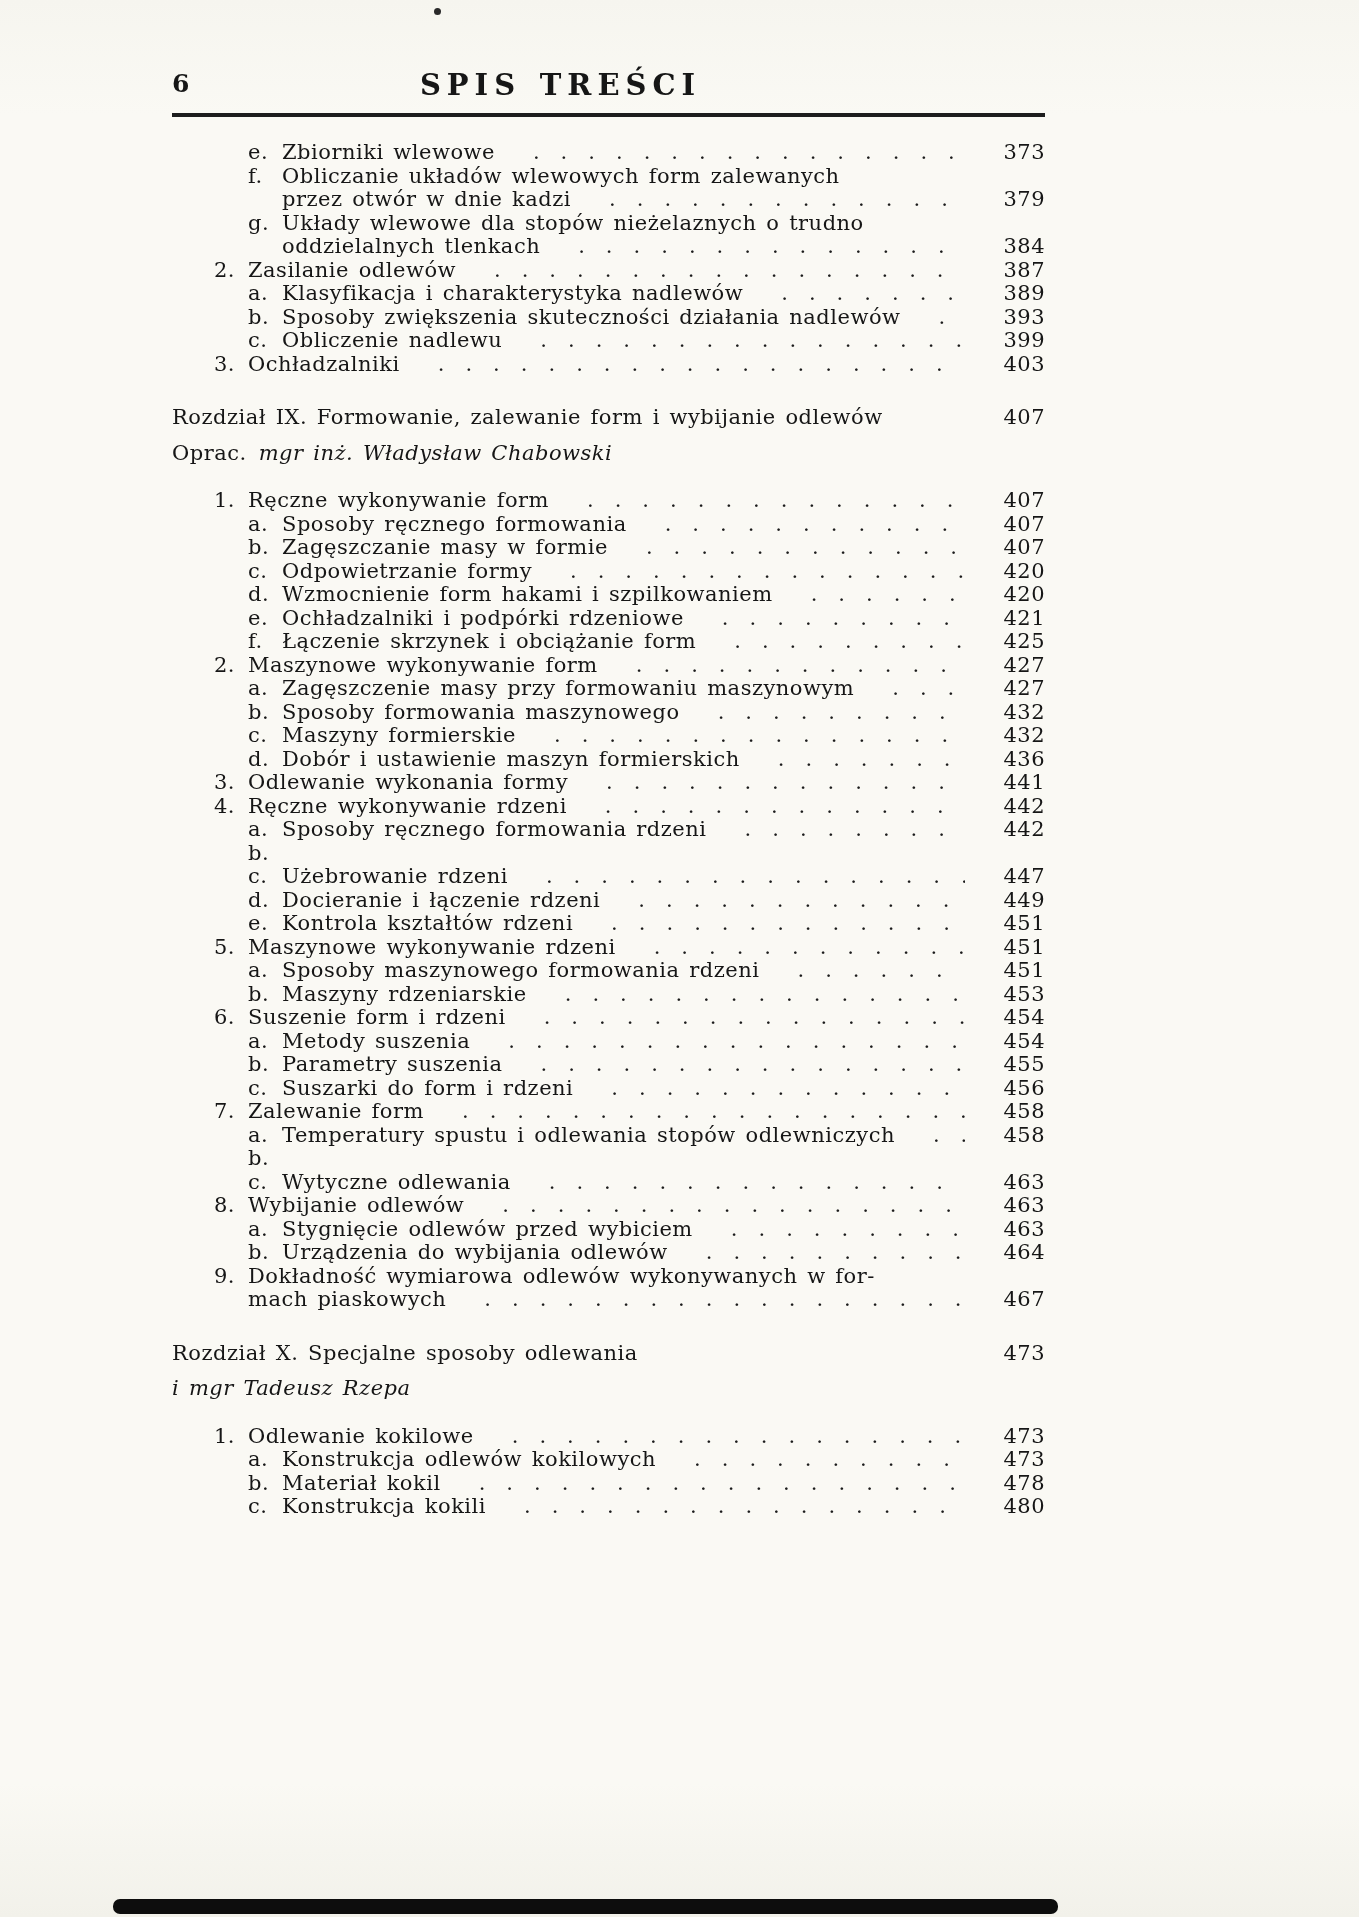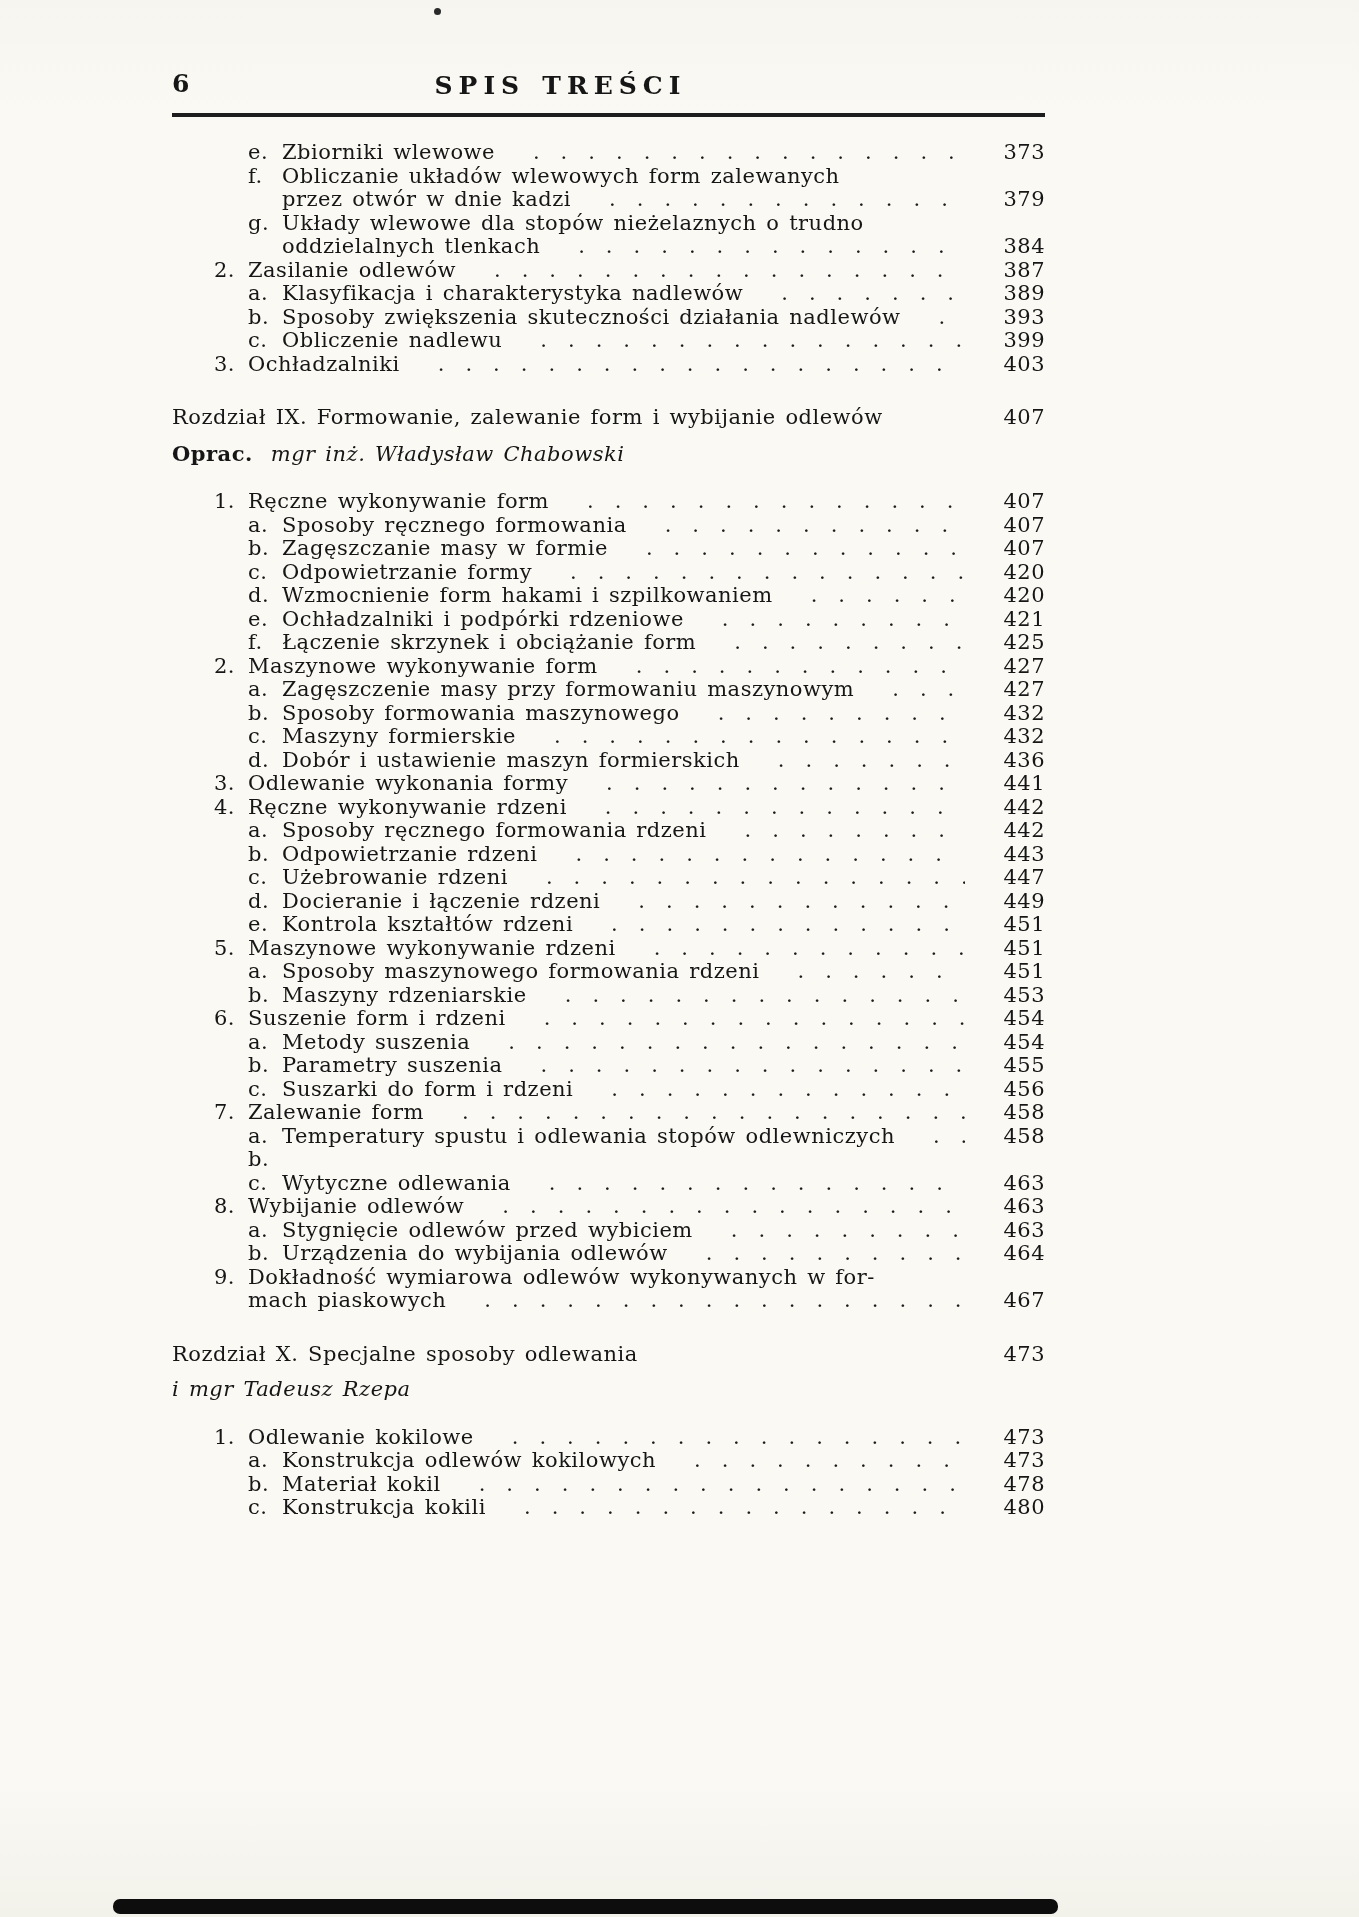--- a/index.html
+++ b/index.html
@@ -27,21 +27,21 @@
     background: #2a2a2a;
   }
   .page-header { position: relative; height: 34px; }
   .corner-num {
     position: absolute; left: 0; top: 0;
     font-size: 25px; font-weight: bold;
   }
   .doc-title {
     position: absolute; left: 0; right: 96px; top: 2px;
     text-align: center;
-    font-size: 25px; font-weight: bold;
+    font-size: 29px; font-weight: bold;
     letter-spacing: 6px;
   }
   .header-rule {
     margin-top: 7px;
     border-bottom: 4px solid #1d1d1d;
   }
 
   .entries { margin-top: 24px; }
   .entry { display: flex; }
   .lvl-num { padding-left: 42px; }
@@ -64,21 +64,21 @@
 
   .chapter-row {
     display: flex; align-items: baseline;
     margin-top: 30px;
     font-weight: normal;
   }
   .chapter-row .spacer { flex: 1; }
 
   .author-line { margin-top: 12px; }
   .author-line + .author-line { margin-top: 3px; }
-  .author-prefix { font-style: normal; margin-right: 18px; font-weight: bold; }
+  .author-prefix { font-style: normal; margin-right: 12px; }
   .author-text { font-style: italic; }
 
   .scan-bar {
     position: absolute;
     left: 113px; bottom: 3px;
     width: 945px; height: 15px;
     background: #0d0d0d;
     border-radius: 7px;
   }
 </style>
@@ -331,27 +331,20 @@
           <div class="body">
             <div class="line last">
               <span class="text">Sposoby ręcznego formowania rdzeni</span>
               <span class="leader"></span>
               <span class="pagenum">442</span>
             </div>
           </div>
         </div>
         <div class="entry lvl-letter">
           <span class="label">b.</span>
-          <div class="body">
-            <div class="line last">
-              <span class="text">Odpowietrzanie rdzeni</span>
-              <span class="leader"></span>
-              <span class="pagenum">443</span>
-            </div>
-          </div>
         </div>
         <div class="entry lvl-letter">
           <span class="label">c.</span>
           <div class="body">
             <div class="line last">
               <span class="text">Użebrowanie rdzeni</span>
               <span class="leader"></span>
               <span class="pagenum">447</span>
             </div>
           </div>

